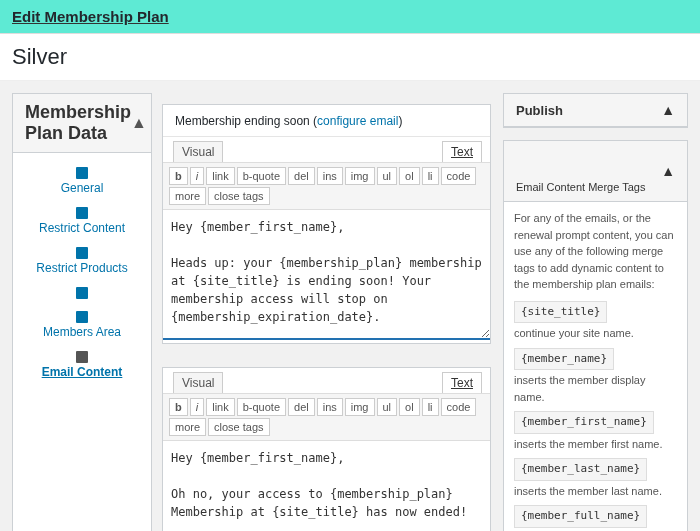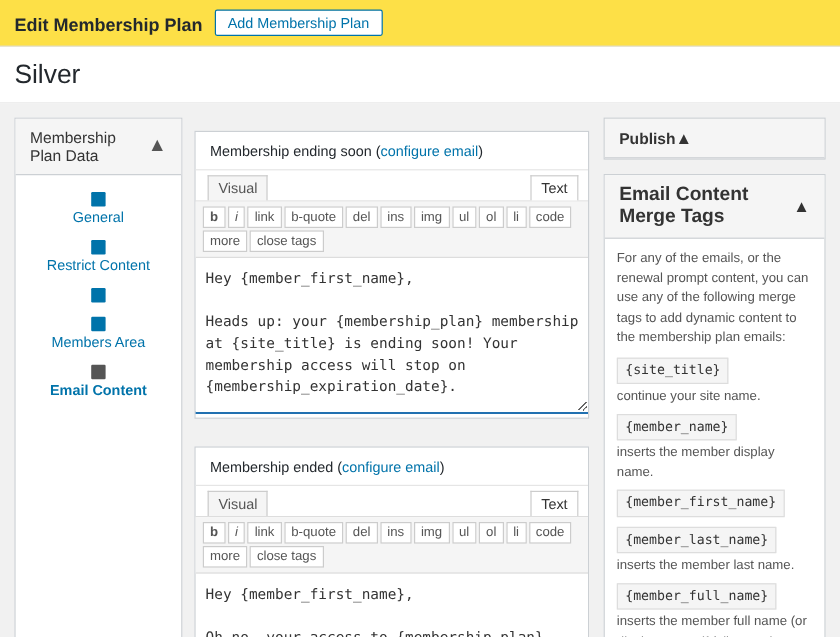--- a/index.html
+++ b/index.html
@@ -1,73 +1,72 @@
 <!DOCTYPE html>
 <html><head>
   <meta charset="utf-8">
   <style>
     * { box-sizing: border-box; margin: 0; padding: 0; }
     body { font-family: -apple-system, BlinkMacSystemFont, "Segoe UI", Arial, sans-serif; font-size: 13px; background: #f1f1f1; color: #333; }
 
-    .page-header { background: #fde047; border-bottom: 1px solid #ddd; padding: 8px 12px; display: flex; align-items: flex-end; gap: 10px; }
+    .page-header { background: #5eead4; border-bottom: 1px solid #ddd; padding: 8px 12px; display: flex; align-items: flex-start; gap: 10px; text-decoration: underline; }
     .page-title { font-size: 15px; font-weight: 600; color: #23282d; }
     .add-plan-btn { background: #fff; border: 1px solid #0073aa; color: #0073aa; padding: 3px 10px; font-size: 12px; cursor: pointer; border-radius: 2px; }
 
     .plan-name { font-size: 22px; font-weight: 400; color: #23282d; padding: 10px 12px; background: #fff; border-bottom: 1px solid #eee; }
     .meta-box-header { background: #f5f5f5; border-bottom: 1px solid #ccd0d4; padding: 8px 12px; display: flex; justify-content: space-between; align-items: center; }
-    .meta-box-title { font-size: 13px; font-weight: 400; }
+    .meta-box-title { font-size: 18px; font-weight: 700; }
     .meta-box-toggle { cursor: pointer; font-size: 16px; color: #555; }
 
     .sidebar-nav { padding: 8px 0; }
     .sidebar-item { display: flex; align-items: center; gap: 2px; padding: 6px 12px; cursor: pointer; color: #0073aa; font-size: 12px; flex-direction: column; }
     .sidebar-item .nav-icon { width: 16px; height: 16px; display: inline-flex; align-items: center; justify-content: center; }
     .sidebar-item .nav-icon.blue { background: #0073aa; width: 12px; height: 12px; border-radius: 1px; }
 
     .email-section { background: #fff; border: 1px solid #ccd0d4; margin-top: 11px; }
     .email-section-header { padding: 8px 12px; border-bottom: 1px solid #e5e5e5; }
     .email-section-title { font-size: 12px; color: #23282d; }
     .email-section-title a { color: #0073aa; text-decoration: none; }
 
     .editor-tabs { display: flex; justify-content: space-between; border-bottom: 1px solid #ddd; padding: 4px 8px 0; }
     .editor-tab { padding: 3px 8px; font-size: 12px; cursor: pointer; border: 1px solid #ccc; border-bottom: none; background: #f5f5f5; color: #555; margin-left: 2px; }
-    .editor-tab.active { background: #fff; color: #333; }
+    .editor-tab.active { background: #fff; color: #333; text-decoration: underline; }
 
     .editor-toolbar { display: flex; align-items: center; gap: 2px; padding: 4px 6px; background: #f5f5f5; border-bottom: 1px solid #ddd; flex-wrap: wrap; }
     .toolbar-btn { padding: 2px 5px; font-size: 11px; background: #fff; border: 1px solid #ccc; cursor: pointer; color: #555; }
     .editor-textarea { width: 100%; min-height: 130px; border: none; resize: vertical; padding: 8px; font-size: 12px; font-family: monospace; color: #333; line-height: 1.5; outline: none; border-bottom: 2px solid #2271b1; }
 
     
     .right-sidebar { width: 185px; display: flex; flex-direction: column; gap: 12px; }
 
     .publish-box { background: #fff; border: 1px solid #ccd0d4; }
-    .publish-header { background: #f5f5f5; border-bottom: 1px solid #ccd0d4; padding: 8px 12px; display: flex; align-items: center; }
+    .publish-header { background: #f5f5f5; border-bottom: 1px solid #ccd0d4; padding: 8px 12px; display: flex; justify-content: space-between; align-items: center; }
     .publish-title { font-size: 13px; font-weight: 600; }
 
     .merge-tags-box { background: #fff; border: 1px solid #ccd0d4; }
     .merge-tags-header { background: #f5f5f5; border-bottom: 1px solid #ccd0d4; padding: 8px 12px; display: flex; justify-content: space-between; align-items: center; }
-    .merge-tags-title { font-size: 16px; font-weight: 700; }
+    .merge-tags-title { font-size: 11px; font-weight: 400; margin-top: 32px; }
 
     .merge-tags-content { padding: 8px 10px; font-size: 11px; color: #555; line-height: 1.5; }
     .merge-tags-content p { margin-bottom: 8px; }
 
     .merge-tag-item { margin-bottom: 6px; }
     .merge-tag-code { display: inline-block; background: #f5f5f5; border: 1px solid #ddd; padding: 2px 6px; font-family: monospace; font-size: 11px; color: #333; margin-bottom: 2px; }
     .merge-tag-desc { font-size: 11px; color: #555; }
 
     .full-layout { display: flex; gap: 12px; padding: 12px; }
     .sidebar-col { width: 140px; background: #fff; border: 1px solid #ccd0d4; }
   </style>
 </head>
 <body>
 
 <div>
 
   <div class="page-header">
     <span class="page-title">Edit Membership Plan</span>
-    <button class="add-plan-btn">Add Membership Plan</button>
   </div>
 
   <div class="plan-name">Silver</div>
 
   <div class="full-layout">
 
     <div style="display:flex; flex-direction:row; gap:0; flex:1;">
 
       <div class="sidebar-col">
         <div class="meta-box-header">
@@ -78,26 +77,30 @@
           <div class="sidebar-item">
             <span class="nav-icon blue"></span>
             <span>General</span>
           </div>
           <div class="sidebar-item">
             <span class="nav-icon blue"></span>
             <span>Restrict Content</span>
           </div>
           <div class="sidebar-item">
             <span class="nav-icon blue"></span>
+            <span>Restrict Products</span>
+          </div>
+          <div class="sidebar-item">
+            <span class="nav-icon blue"></span>
           </div>
           <div class="sidebar-item">
             <span class="nav-icon blue"></span>
             <span>Members Area</span>
           </div>
-          <div class="sidebar-item" style="font-weight:600;">
+          <div class="sidebar-item" style="font-weight:600;text-decoration:underline;">
             <span class="nav-icon" style="background:#555;width:12px;height:12px;border-radius:1px;"></span>
             <span>Email Content</span>
           </div>
         </div>
       </div>
 
       <div style="flex:1; display:flex; flex-direction:column; gap:12px; margin-left:10px;">
 
         <div class="email-section">
           <div class="email-section-header">
@@ -128,25 +131,20 @@
 
 Heads up: your {membership_plan} membership at {site_title} is ending soon! Your membership access will stop on {membership_expiration_date}.
 
 If you would like to continue to access members-only content and perks, please &lt;a href="{membership_renewal_url}"&gt;click here to renew your membership.&lt;/a&gt;
 
 Thanks!
 {site_title}</textarea>
         </div>
 
         <div class="email-section">
-          <div class="email-section-header">
-            <span class="email-section-title">
-              Membership ended (<a href="#">configure email</a>)
-            </span>
-          </div>
           <div class="editor-tabs">
             <button class="editor-tab">Visual</button>
             <button class="editor-tab active">Text</button>
           </div>
           <div class="editor-toolbar">
             <button class="toolbar-btn"><b>b</b></button>
             <button class="toolbar-btn"><i>i</i></button>
             <button class="toolbar-btn">link</button>
             <button class="toolbar-btn">b-quote</button>
             <button class="toolbar-btn">del</button>
@@ -191,20 +189,21 @@
           <div class="merge-tag-item">
             <div class="merge-tag-code">{site_title}</div>
             <div class="merge-tag-desc">continue your site name.</div>
           </div>
           <div class="merge-tag-item">
             <div class="merge-tag-code">{member_name}</div>
             <div class="merge-tag-desc">inserts the member display name.</div>
           </div>
           <div class="merge-tag-item">
             <div class="merge-tag-code">{member_first_name}</div>
+            <div class="merge-tag-desc">inserts the member first name.</div>
           </div>
           <div class="merge-tag-item">
             <div class="merge-tag-code">{member_last_name}</div>
             <div class="merge-tag-desc">inserts the member last name.</div>
           </div>
           <div class="merge-tag-item">
             <div class="merge-tag-code">{member_full_name}</div>
             <div class="merge-tag-desc">inserts the member full name (or display name, if full name is not set).</div>
           </div>
 

